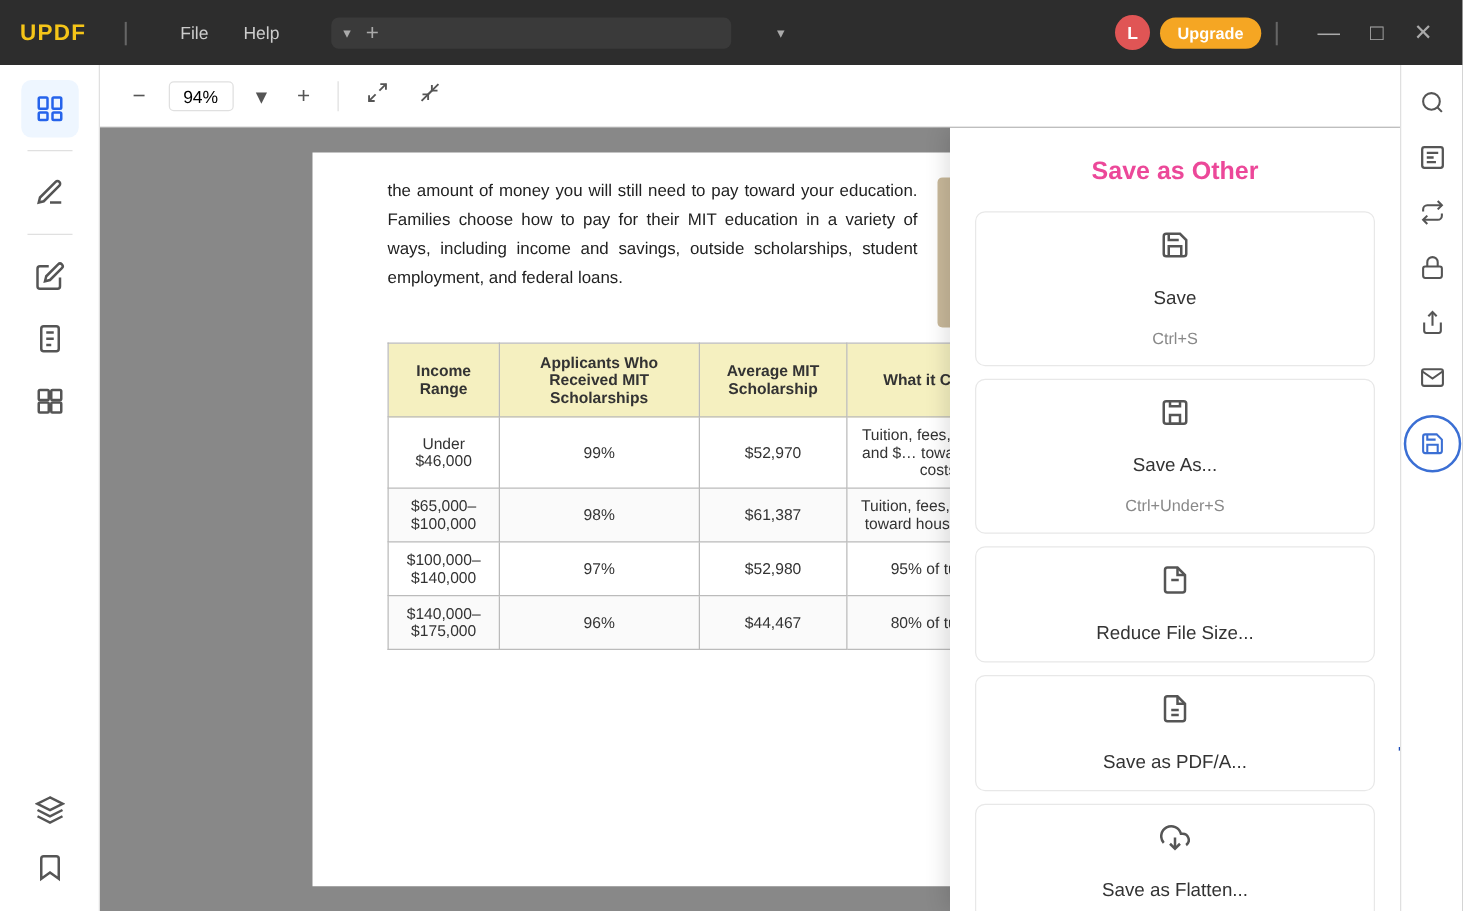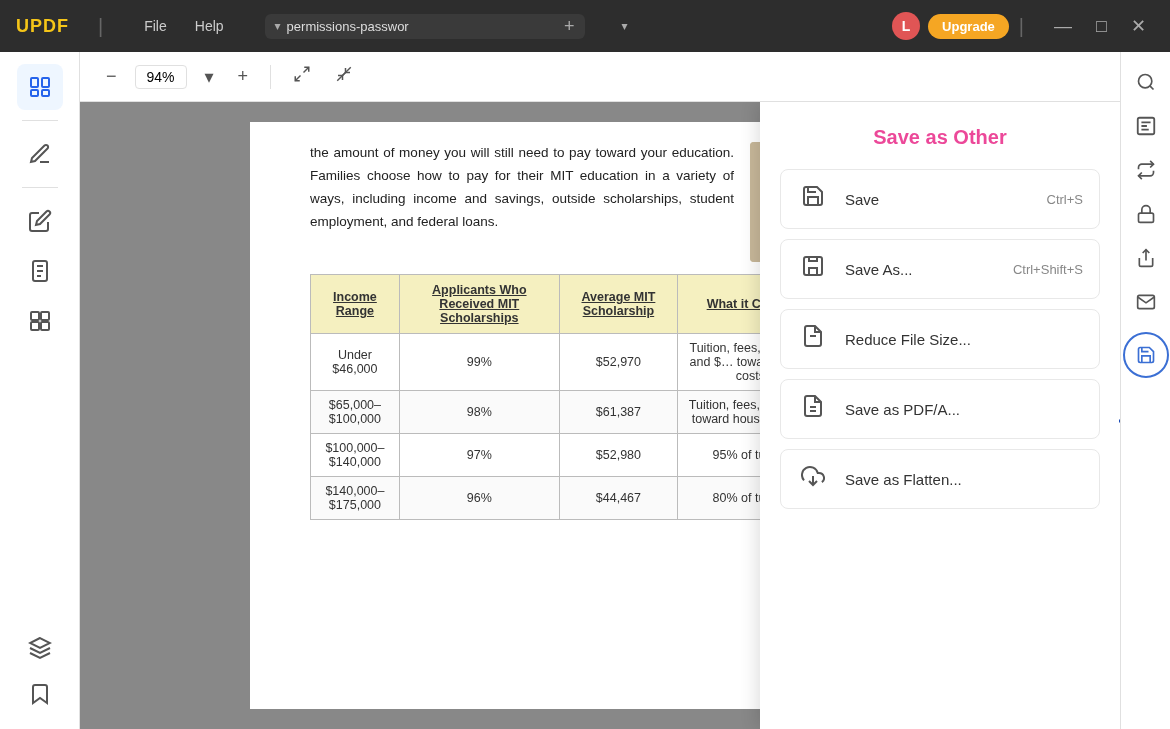--- a/index.html
+++ b/index.html
@@ -50,35 +50,35 @@
     
     .pdf-area { display: flex; flex: 1; position: relative; overflow: hidden; background: #888; }
     .pdf-page {
       background: #fff; width: 700px; margin: 0 auto; overflow: hidden;
       padding: 20px 60px 20px 60px; position: relative;
     }
     .pdf-text { font-size: 13.5px; color: #222; line-height: 1.7; text-align: justify; margin-bottom: 14px; }
 
     
     .pdf-table { width: 100%; border-collapse: collapse; font-size: 12.5px; }
-    .pdf-table th { background: #f5f0c0; border: 1px solid #bbb; padding: 8px 10px; text-align: center; font-weight: 600; color: #333; vertical-align: middle; text-decoration: underline; }
+    .pdf-table th { background: #f5f0c0; border: 1px solid #bbb; padding: 8px 10px; text-align: center; font-weight: 600; color: #333; vertical-align: middle; }
     .pdf-table td { border: 1px solid #bbb; padding: 7px 10px; text-align: center; color: #333; vertical-align: middle; }
     .pdf-table tr:nth-child(even) td { background: #fafafa; }
 
     
     .save-panel {
       position: absolute; right: 0; top: 0; width: 360px; height: 100%;
       background: #fff; box-shadow: -4px 0 16px rgba(0,0,0,0.12);
       padding: 24px 20px; z-index: 10;
     }
     .save-panel-title { font-size: 20px; font-weight: 700; color: #ec4899; margin-bottom: 20px; text-align: center; }
     .save-option {
       display: flex; align-items: center; gap: 16px;
       padding: 14px 16px; border: 1px solid #e8e8e8; border-radius: 8px;
-      margin-bottom: 10px; cursor: pointer; background: #fff;
+      margin-bottom: 10px; cursor: pointer; background: #fff; flex-direction: column;
     }
     .save-option-icon { font-size: 22px; color: #555; width: 32px; text-align: center; }
     .save-option-label { font-size: 15px; color: #333; font-weight: 500; flex: 1; }
     .save-option-shortcut { font-size: 13px; color: #888; }
 
     
     .sidebar-right {
       width: 50px; background: #fff; display: flex; flex-direction: column;
       align-items: center; padding: 10px 0; gap: 4px; border-left: 1px solid #e0e0e0;
     }
@@ -90,21 +90,20 @@
 
 <div class="title-bar">
   <span class="title-bar-logo">UPDF</span>
   <span class="title-bar-sep">|</span>
   <div class="title-bar-menu">
     <span class="title-bar-menu-item">File</span>
     <span class="title-bar-menu-item">Help</span>
   </div>
   <div class="tab-bar">
     <span class="tab-dropdown">▾</span>
-    <span class="tab-label">permissions-passwor</span>
     <span class="tab-add">+</span>
   </div>
   <span class="tab-chevron">▾</span>
   <div class="title-bar-actions">
     <div style="display:flex;align-items:center;gap:8px;">
       <div class="user-avatar">L</div>
       <button class="upgrade-btn">
         <span>Upgrade</span>
       </button>
     </div>
@@ -278,21 +277,21 @@
 
         <div class="save-option">
           <span class="save-option-icon">
             <svg width="24" height="24" viewBox="0 0 24 24" fill="none" stroke="#555" stroke-width="2">
                 <rect x="3" y="3" width="18" height="18" rx="2"></rect>
                 <path d="M8 3v4h8V3"></path>
                 <path d="M8 14h8v7H8z"></path>
               </svg>
           </span>
           <span class="save-option-label">Save As...</span>
-          <span class="save-option-shortcut">Ctrl+Shift+S</span>
+          <span class="save-option-shortcut">Ctrl+Under+S</span>
         </div>
 
         <div class="save-option">
           <span class="save-option-icon">
             <svg width="24" height="24" viewBox="0 0 24 24" fill="none" stroke="#555" stroke-width="2">
                 <path d="M14 2H6a2 2 0 00-2 2v16a2 2 0 002 2h12a2 2 0 002-2V8z"></path>
                 <polyline points="14 2 14 8 20 8"></polyline>
                 <line x1="9" y1="12" x2="15" y2="12"></line>
               </svg>
           </span>

